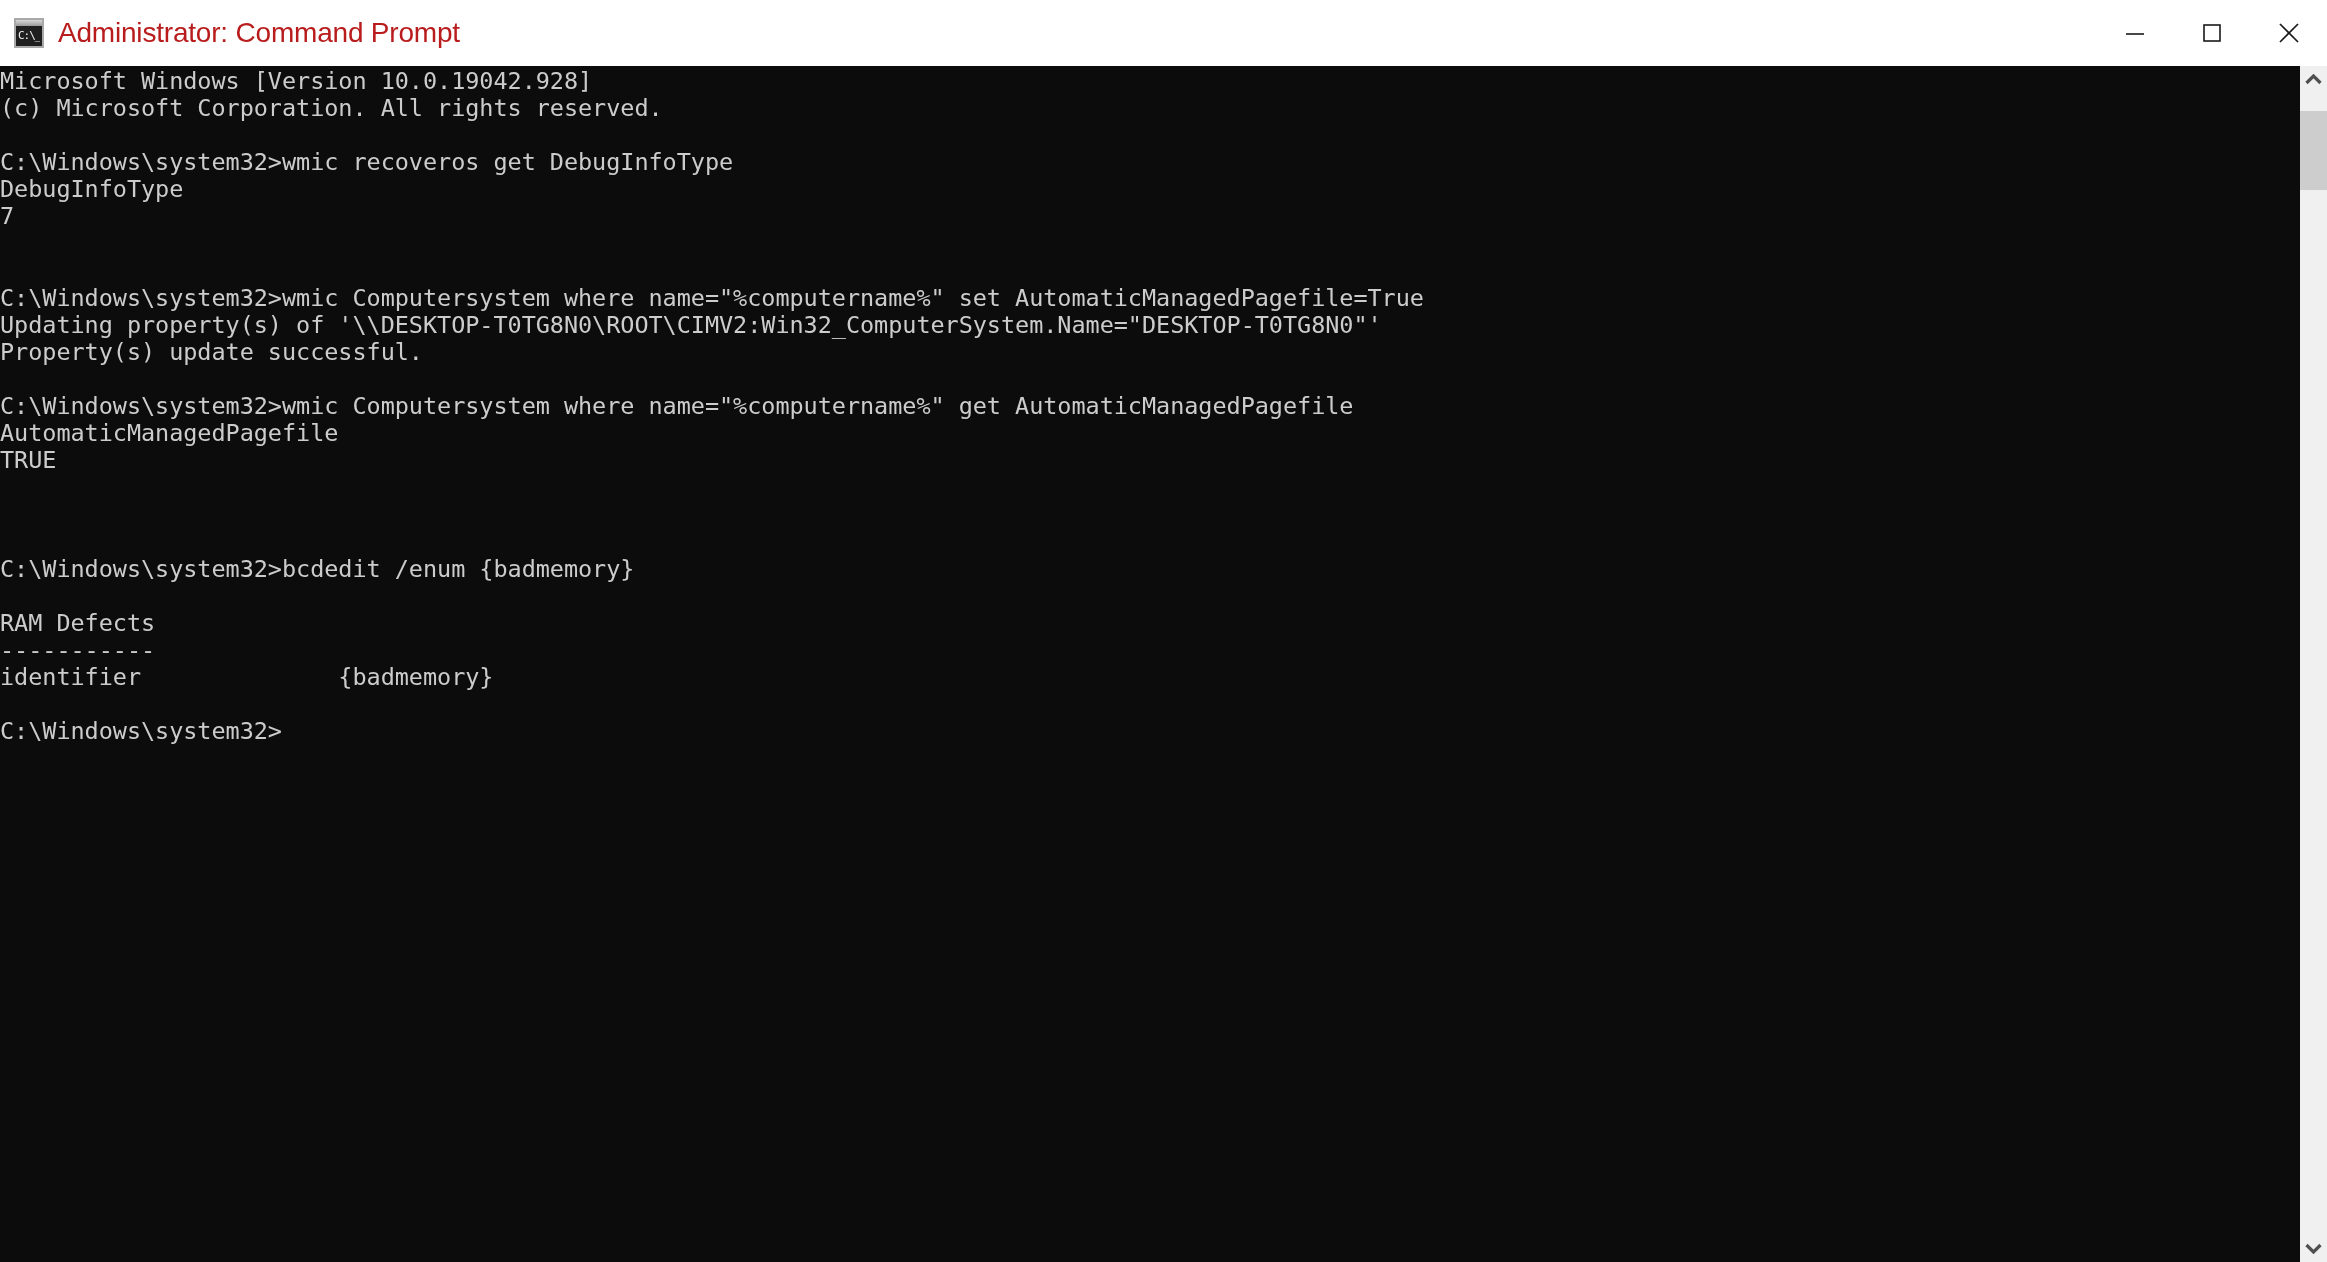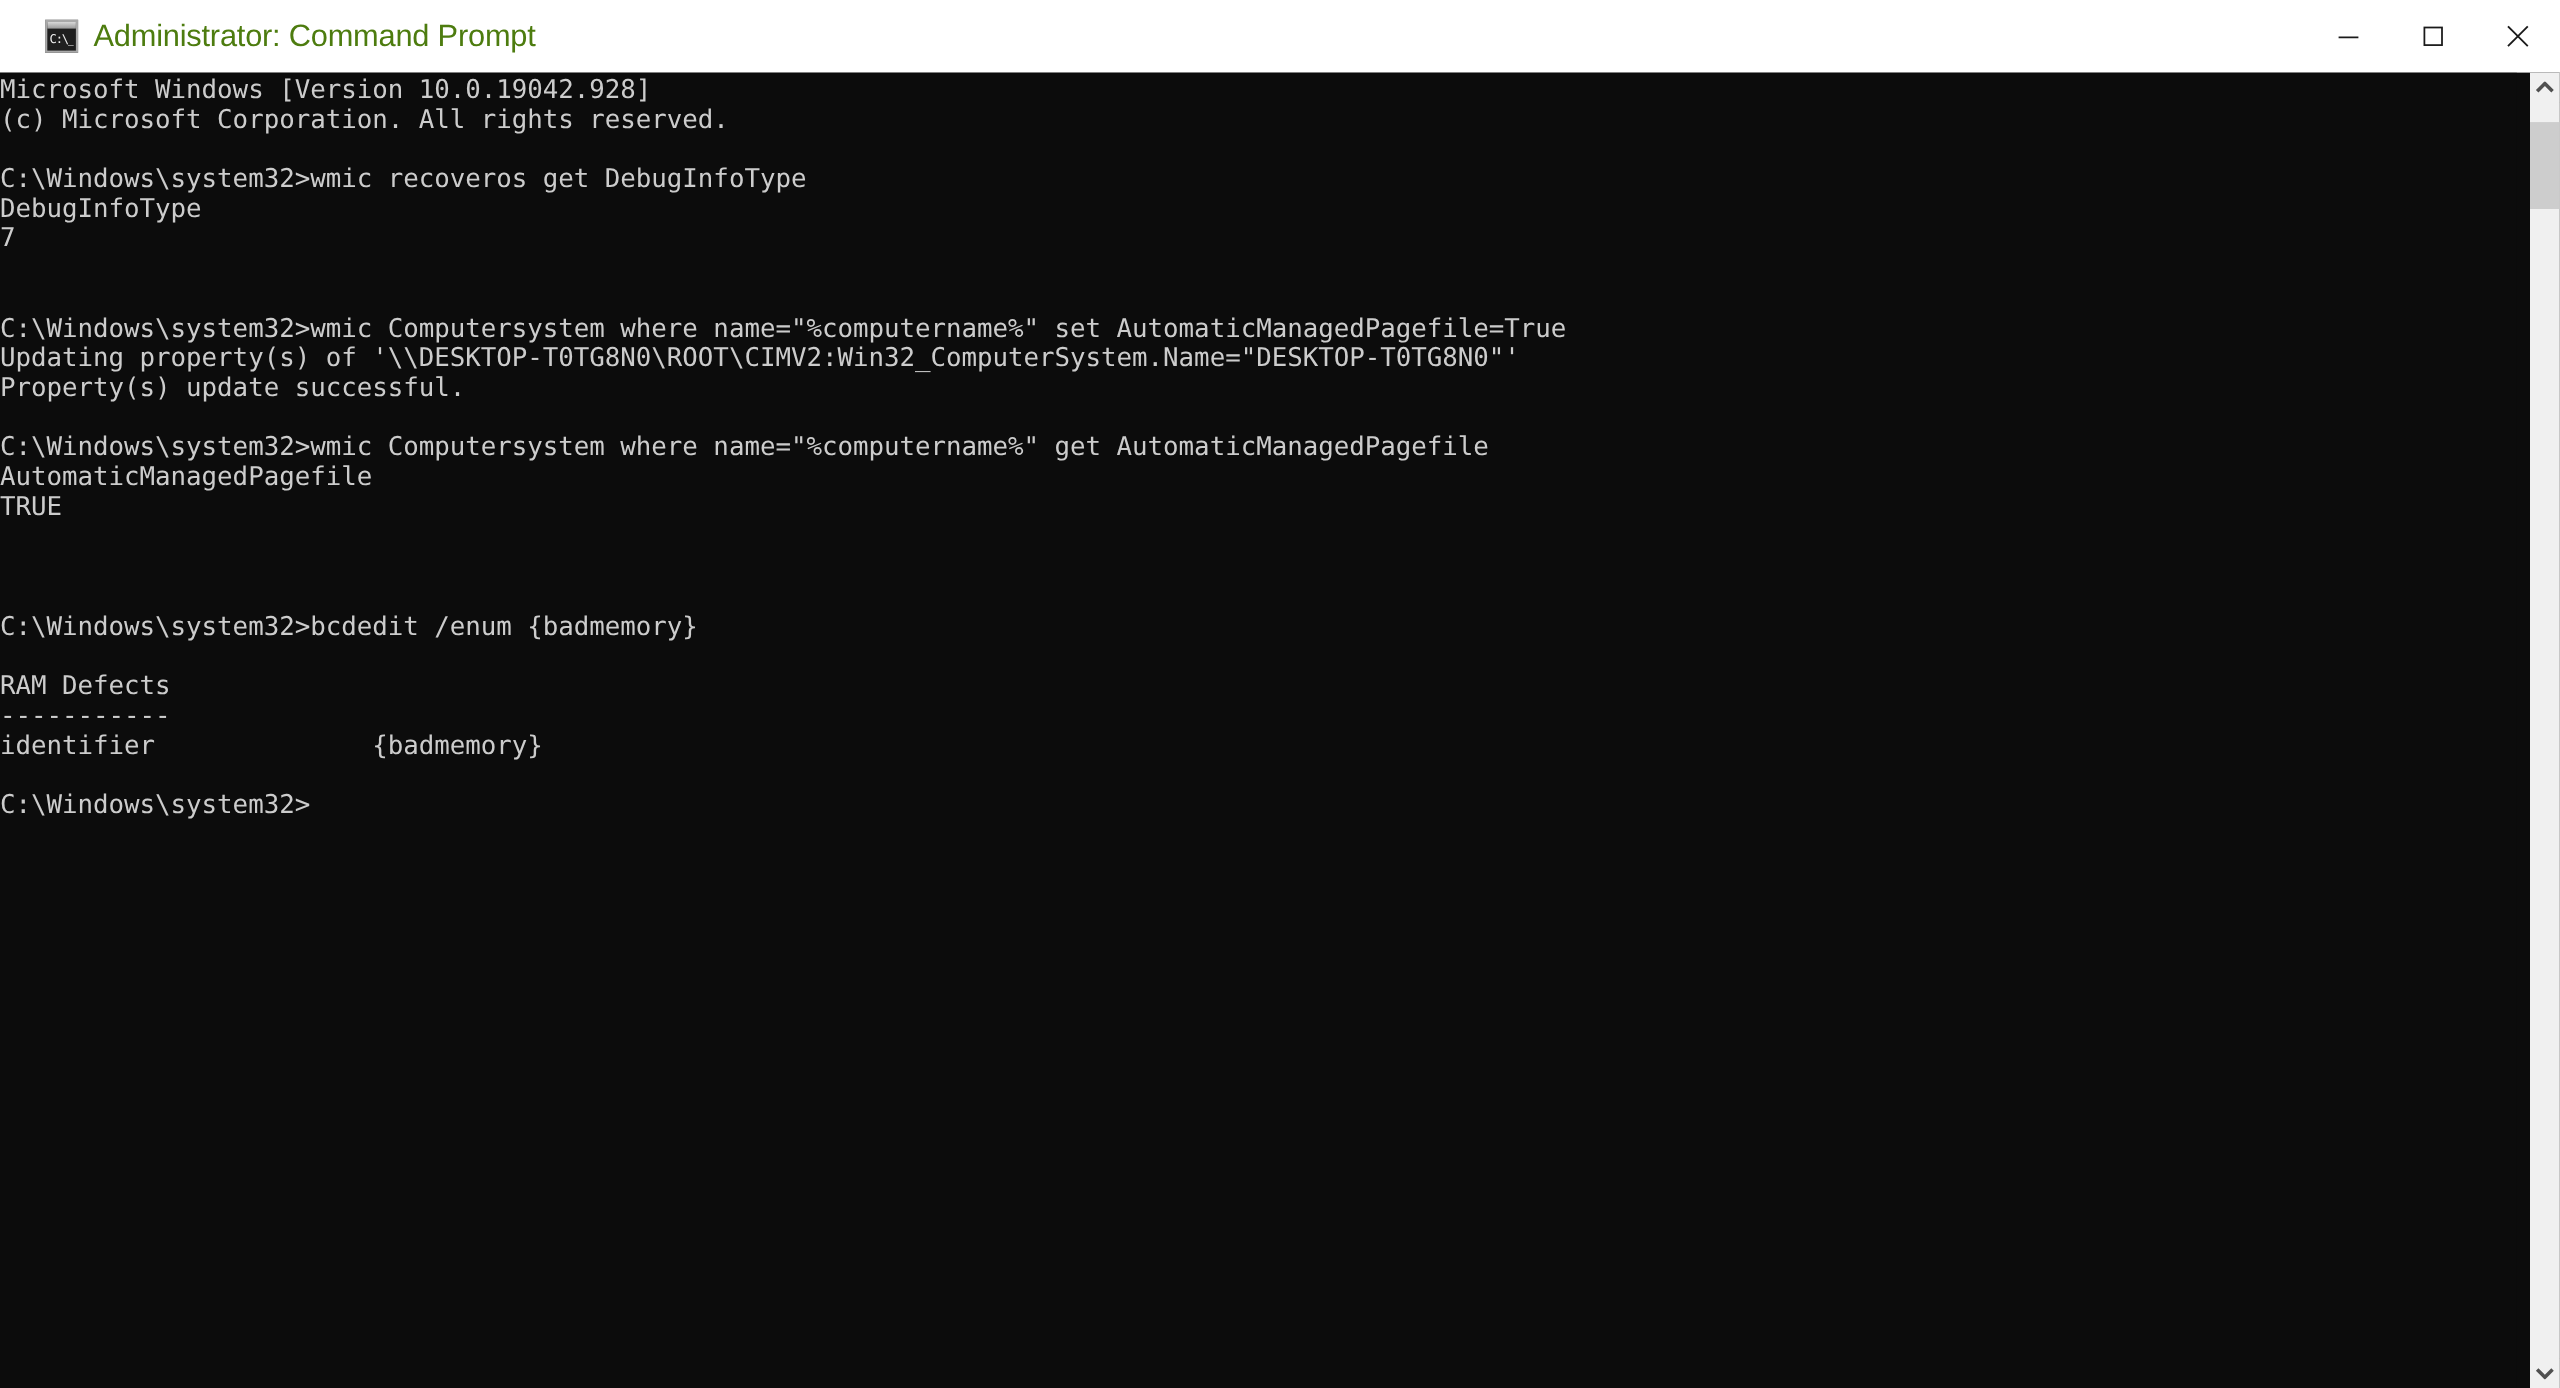--- a/index.html
+++ b/index.html
@@ -24,21 +24,20 @@
   }
 
   
   #titlebar {
     height: 66px;
     background: #ffffff;
     display: flex;
     align-items: center;
     flex: 0 0 auto;
     position: relative;
-    margin-left: 27px;
   }
   #title-left {
     display: flex;
     align-items: center;
     padding-left: 14px;
     height: 100%;
   }
   .cmd-icon {
     width: 30px;
     height: 30px;
@@ -65,21 +64,21 @@
     color: #f0f0f0;
     font-family: "DejaVu Sans Mono", monospace;
     font-size: 11px;
     line-height: 17px;
     letter-spacing: -1px;
     white-space: nowrap;
     overflow: hidden;
   }
   #window-title {
     font-size: 28px;
-    color: #4d7c0f;
+    color: #b91c1c;
     font-family: "Liberation Sans", sans-serif;
     white-space: nowrap;
     letter-spacing: -0.2px;
   }
   #window-controls {
     position: absolute;
     right: 0;
     top: 0;
     height: 100%;
     display: flex;

